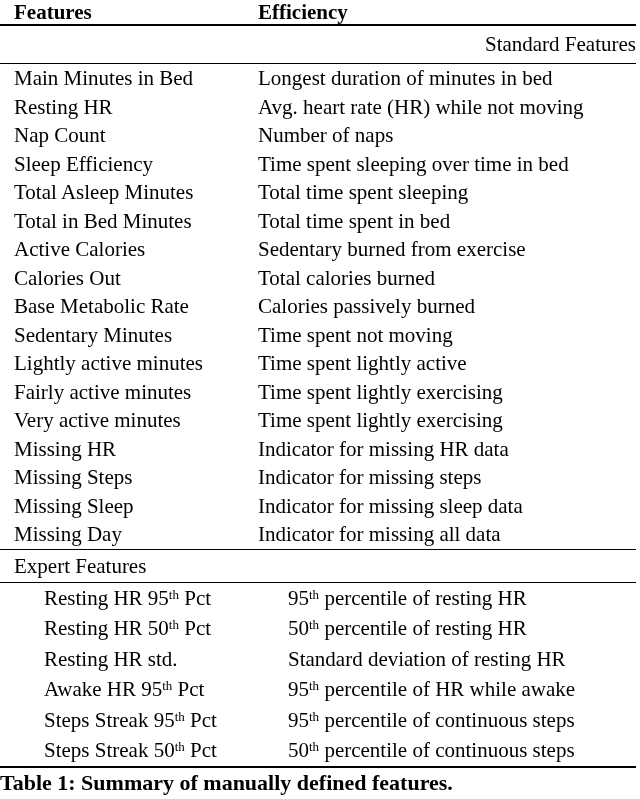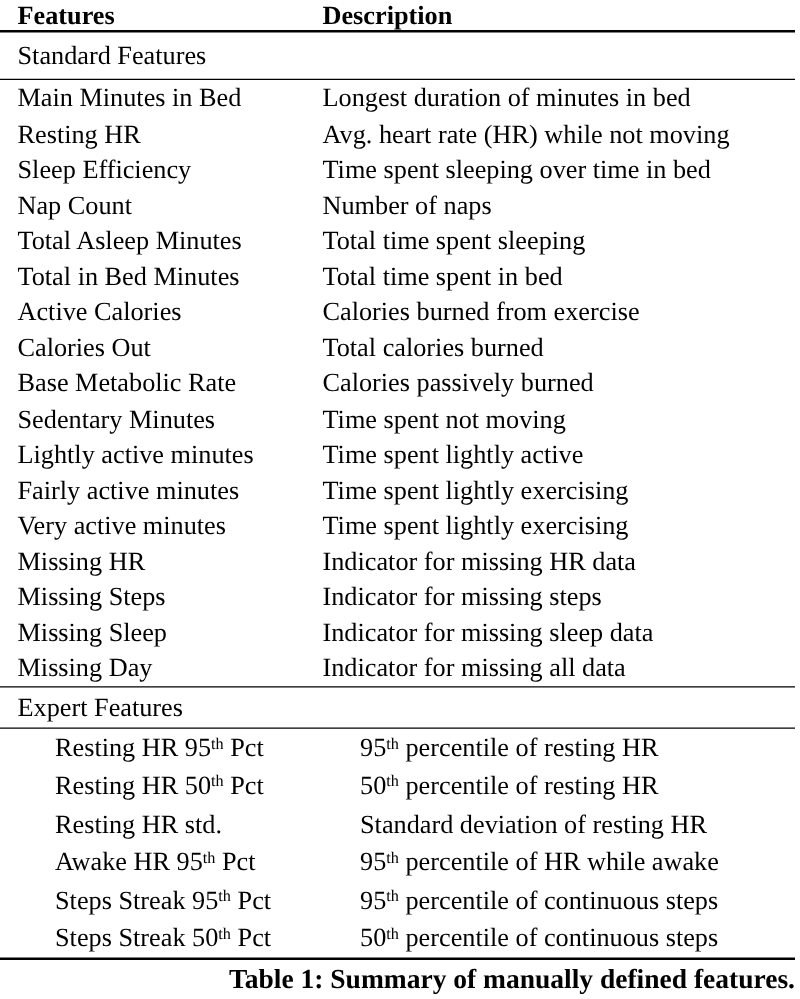--- a/index.html
+++ b/index.html
@@ -31,82 +31,82 @@
   .rule-header { height: 2px; }
   .rule-bottom { height: 2.5px; }
   .section-title {
     padding-left: 14px;
     border-bottom: 1px solid #000000;
     box-sizing: border-box;
   }
   .section + .section .section-title {
     border-top: 1px solid #000000;
   }
-  .section:nth-child(1) .section-title { height: 38px; line-height: 37px; }
+  .section:nth-child(1) .section-title { height: 38px; line-height: 37px; text-align: right; }
   .section:nth-child(2) .section-title { height: 34px; line-height: 33px; font-family: Liberation Serif, serif; }
   .row {
     display: flex;
     padding-left: 14px;
     box-sizing: border-box;
     white-space: nowrap;
   }
   .section:nth-child(1) .row { height: 28.5px; line-height: 28.5px; }
   .section:nth-child(2) .row { height: 30.5px; line-height: 30.5px; padding-left: 44px; }
   sup {
     font-size: 13px;
     line-height: 0;
     vertical-align: 6px;
   }
   .caption {
     height: 30px;
     line-height: 29px;
-    text-align: right;
+    text-align: left;
     font-weight: 700;
     font-size: 22px;
   }
 </style>
 </head>
 <body>
 
 <div class="page">
   <div class="thead">
     <div class="cell col1">Features</div>
-    <div class="cell col2">Description</div>
+    <div class="cell col2">Efficiency</div>
   </div>
   <div class="rule rule-header"></div>
   <div id="sections">
       <div class="section">
         <div class="section-title">Standard Features</div>
         <div class="row">
           <div class="cell col1">Main Minutes in Bed</div>
           <div class="cell col2">Longest duration of minutes in bed</div>
         </div>
         <div class="row">
           <div class="cell col1">Resting HR</div>
           <div class="cell col2">Avg. heart rate (HR) while not moving</div>
         </div>
         <div class="row">
+          <div class="cell col1">Nap Count</div>
+          <div class="cell col2">Number of naps</div>
+        </div>
+        <div class="row">
           <div class="cell col1">Sleep Efficiency</div>
           <div class="cell col2">Time spent sleeping over time in bed</div>
-        </div>
-        <div class="row">
-          <div class="cell col1">Nap Count</div>
-          <div class="cell col2">Number of naps</div>
         </div>
         <div class="row">
           <div class="cell col1">Total Asleep Minutes</div>
           <div class="cell col2">Total time spent sleeping</div>
         </div>
         <div class="row">
           <div class="cell col1">Total in Bed Minutes</div>
           <div class="cell col2">Total time spent in bed</div>
         </div>
         <div class="row">
           <div class="cell col1">Active Calories</div>
-          <div class="cell col2">Calories burned from exercise</div>
+          <div class="cell col2">Sedentary burned from exercise</div>
         </div>
         <div class="row">
           <div class="cell col1">Calories Out</div>
           <div class="cell col2">Total calories burned</div>
         </div>
         <div class="row">
           <div class="cell col1">Base Metabolic Rate</div>
           <div class="cell col2">Calories passively burned</div>
         </div>
         <div class="row">

